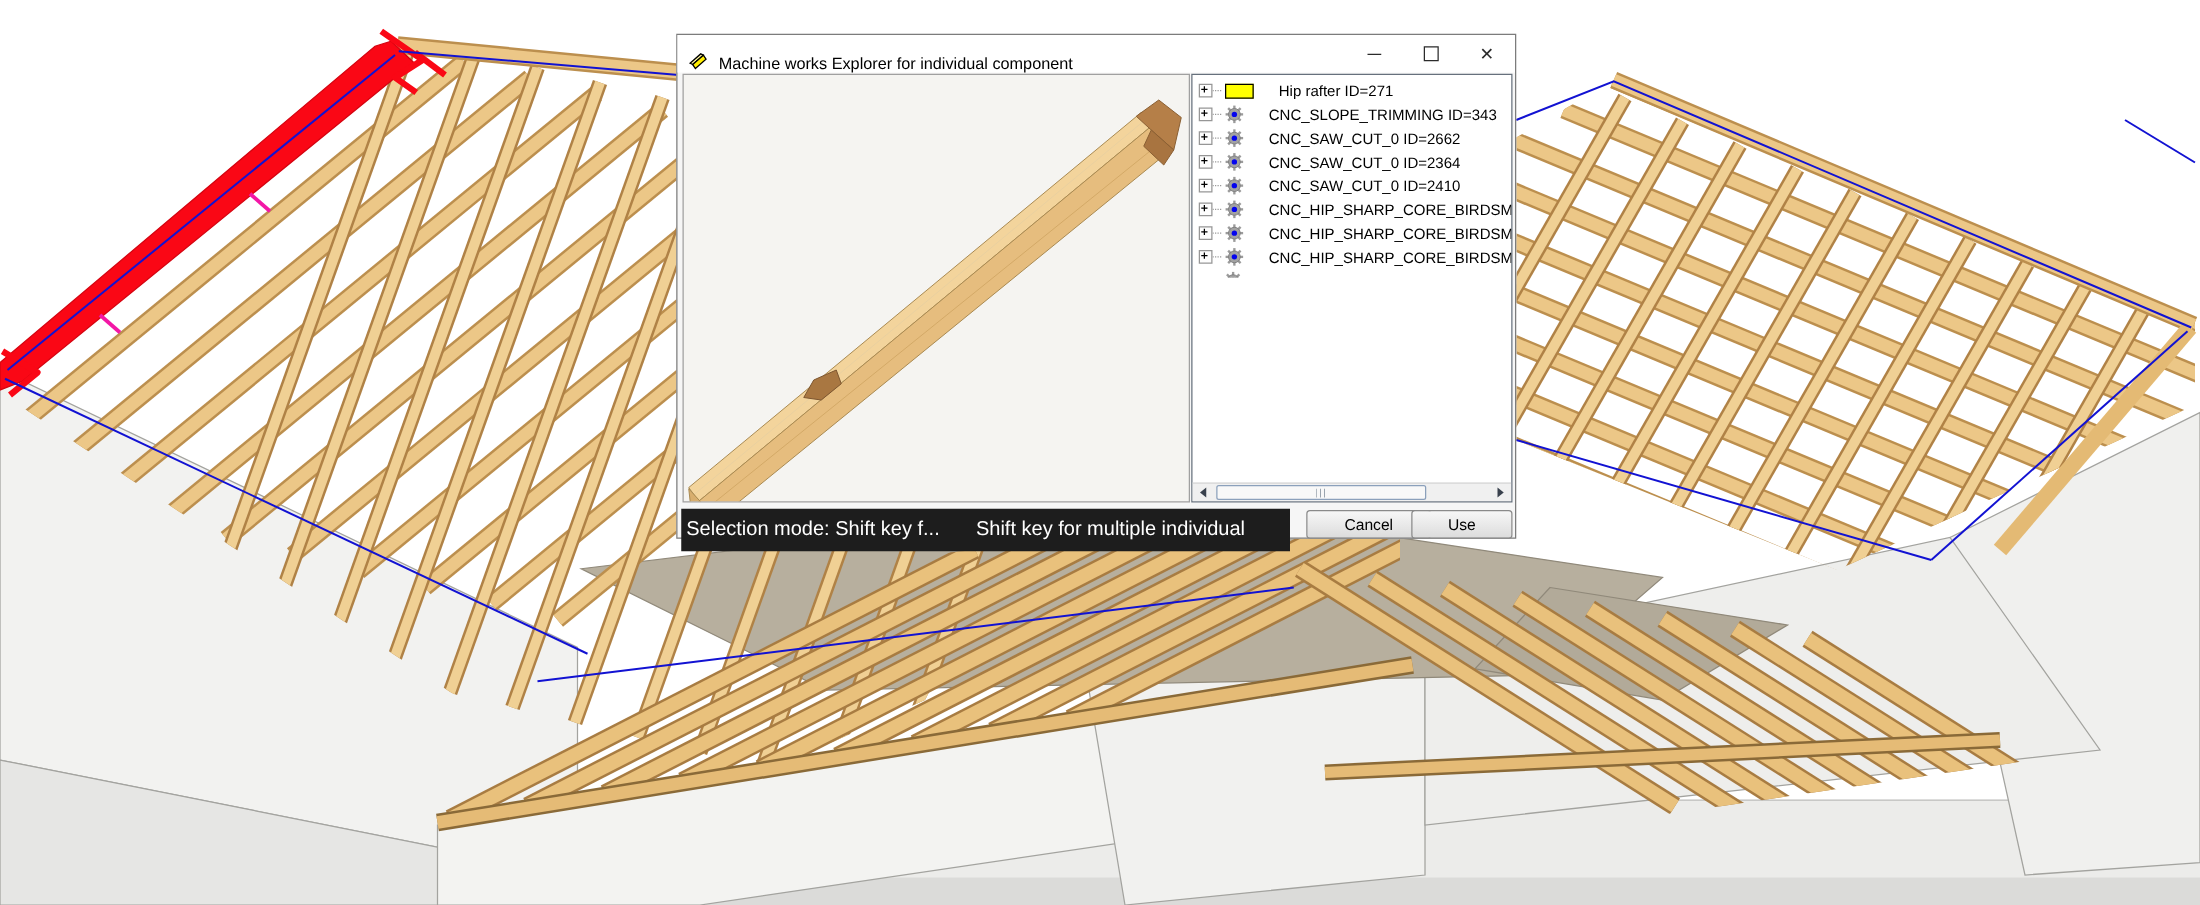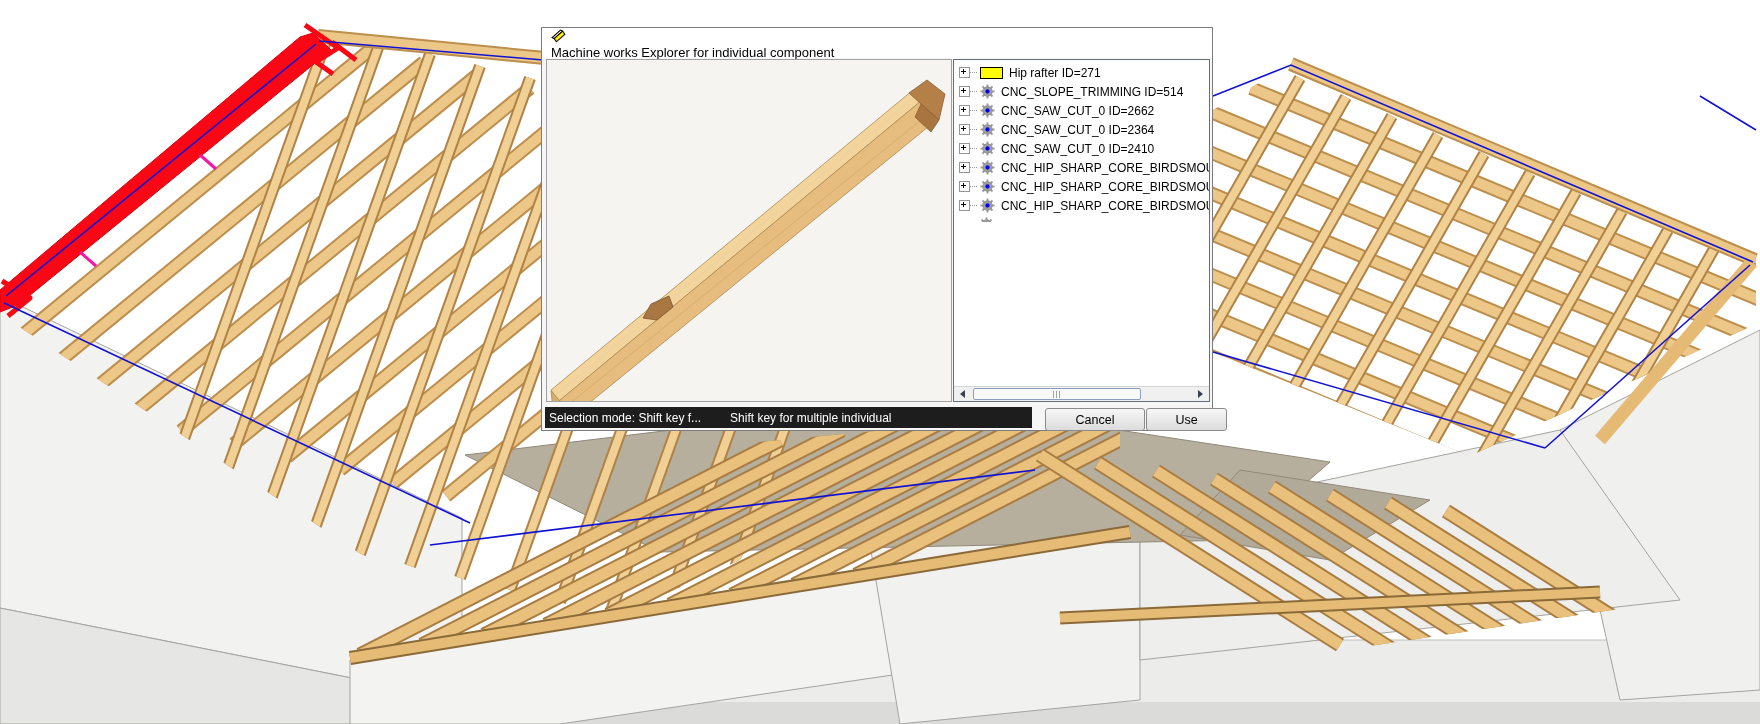--- a/index.html
+++ b/index.html
@@ -15,21 +15,21 @@
   .pass2B{stroke:#f0d094;stroke-width:8;fill:none;}
   .pass1F{stroke:#a87c42;stroke-width:15;fill:none;}
   .pass2F{stroke:#e9c17c;stroke-width:11;fill:none;}
   .blueln{stroke:#1212d2;stroke-width:1.6;fill:none;}
   .redln{stroke:#fa0715;stroke-width:5;fill:none;stroke-linejoin:round;}
   
   .dialog{
     position:absolute;left:541px;top:27px;width:672px;height:404px;
     background:#f6f6f6;border:1px solid #7c7c7c;box-sizing:border-box;
   }
-  .titlebar{height:30px;background:#ffffff;display:flex;align-items:flex-start;padding-left:9px;flex-direction:column;}
+  .titlebar{height:30px;background:#ffffff;display:flex;align-items:flex-end;padding-left:9px;}
   .title-icon{width:17px;height:17px;margin-right:7px;flex:none;}
   .title-text{font-size:13px;color:#000;white-space:nowrap;}
   .win-controls{margin-left:auto;display:flex;height:30px;}
   .win-btn{width:45px;height:30px;display:flex;align-items:center;justify-content:center;cursor:default;}
   .glyph-min{width:11px;height:1px;background:#2b2b2b;}
   .glyph-max{width:10px;height:10px;border:1px solid #2b2b2b;}
   .glyph-close{font-size:14px;color:#2b2b2b;line-height:1;}
   .preview{
     position:absolute;left:4px;top:31px;width:406px;height:343px;
     background:#f5f4f1;border:1px solid #a0a0a0;box-sizing:border-box;
@@ -39,51 +39,51 @@
     background:#ffffff;border:1px solid #66707c;box-sizing:border-box;overflow:hidden;
   }
   .tree-rows{position:absolute;left:0;top:3px;right:0;}
   .tree-row{height:19px;display:flex;align-items:center;padding-left:5px;font-size:12px;color:#000;white-space:nowrap;}
   .expander{width:9px;height:9px;border:1px solid #969696;background:#fdfdfd;position:relative;flex:none;}
   .expander::before{content:"";position:absolute;left:1px;top:3px;width:5px;height:1px;background:#000;}
   .expander::after{content:"";position:absolute;left:3px;top:1px;width:1px;height:5px;background:#000;}
   .dots{width:7px;border-top:1px dotted #9a9a9a;flex:none;}
   .beam-rect-icon{width:21px;height:10px;background:#ffff00;border:1px solid #000;flex:none;margin:0 4px 0 3px;}
   .gear-wrap{width:15px;height:15px;flex:none;margin:0 4px 0 3px;}
-  .row-label{margin-left:2px;}
+  .row-label{margin-left:16px;}
   .partial-gear{position:absolute;left:25px;top:157px;width:15px;height:5px;overflow:hidden;}
   .hscroll{
     position:absolute;left:0;bottom:0;width:255px;height:15px;background:#f0f0f0;
     border-top:1px solid #d5d5d5;box-sizing:border-box;
   }
   .scroll-btn{position:absolute;top:0;width:15px;height:14px;display:flex;align-items:center;justify-content:center;}
   .scroll-btn.left{left:0;} .scroll-btn.right{right:0;}
   .arr-l{width:0;height:0;border:4px solid transparent;border-right:5px solid #39414d;margin-right:2px;}
   .arr-r{width:0;height:0;border:4px solid transparent;border-left:5px solid #39414d;margin-left:2px;}
   .scroll-thumb{
     position:absolute;left:19px;top:1px;width:168px;height:12px;background:#f8f8f8;
     border:1px solid #8ba0bb;border-radius:2px;box-sizing:border-box;
   }
   .scroll-thumb::after{
     content:"";position:absolute;left:50%;top:2px;margin-left:-4px;width:8px;height:7px;
     background:repeating-linear-gradient(90deg,#9aa4ae 0 1px,transparent 1px 3px);
   }
   .statusbar{
-    position:absolute;left:3px;top:379px;width:487px;height:21px;background:#1d1d1d;
-    color:#fff;font-size:12px;display:flex;align-items:center;overflow:hidden;white-space:nowrap;
+    position:absolute;left:3px;top:379px;width:487px;height:34px;background:#1d1d1d;
+    color:#fff;font-size:16px;display:flex;align-items:center;overflow:hidden;white-space:nowrap;
   }
   .status-left{padding-left:4px;}
   .status-right{margin-left:29px;}
   .btn{
     position:absolute;top:380px;height:23px;box-sizing:border-box;
     background:linear-gradient(#f7f7f7,#dcdcdc);border:1px solid #8a8a8a;border-radius:3px;
     font-size:12.5px;color:#000;display:flex;align-items:center;justify-content:center;cursor:default;
   }
   .btn-cancel{left:503px;width:100px;}
-  .btn-use{left:604px;width:81px;}
+  .btn-use{left:587px;width:81px;}
 </style>
 </head>
 <body>
 
 <svg id="scene" viewBox="0 0 1760 724" xmlns="http://www.w3.org/2000/svg">
   <defs>
     <clipPath id="cL">
         <polygon points="318,36 6,292 6,318 520,660 740,560 900,250 560,60"></polygon>
       </clipPath>
     <clipPath id="cR">
@@ -296,21 +296,21 @@
               <g fill="#9b9b9b">
                 <rect x="7" y="0.5" width="2" height="15"></rect>
                 <rect x="7" y="0.5" width="2" height="15" transform="rotate(45 8 8)"></rect>
                 <rect x="7" y="0.5" width="2" height="15" transform="rotate(90 8 8)"></rect>
                 <rect x="7" y="0.5" width="2" height="15" transform="rotate(135 8 8)"></rect>
               </g>
               <circle cx="8" cy="8" r="5" fill="#a2a2a2" stroke="#7c7c7c" stroke-width="0.8"></circle>
               <circle cx="8" cy="8" r="2.3" fill="#0404ee"></circle>
             </svg>
     </div>
-    <span class="row-label">CNC_SLOPE_TRIMMING ID=514</span>
+    <span class="row-label">CNC_SLOPE_TRIMMING ID=343</span>
   </div>
 
   <div class="tree-row">
     <div class="expander"></div>
     <div class="dots"></div>
 
     <div class="gear-wrap">
       <svg width="15" height="15" viewBox="0 0 16 16">
               <g fill="#9b9b9b">
                 <rect x="7" y="0.5" width="2" height="15"></rect>

